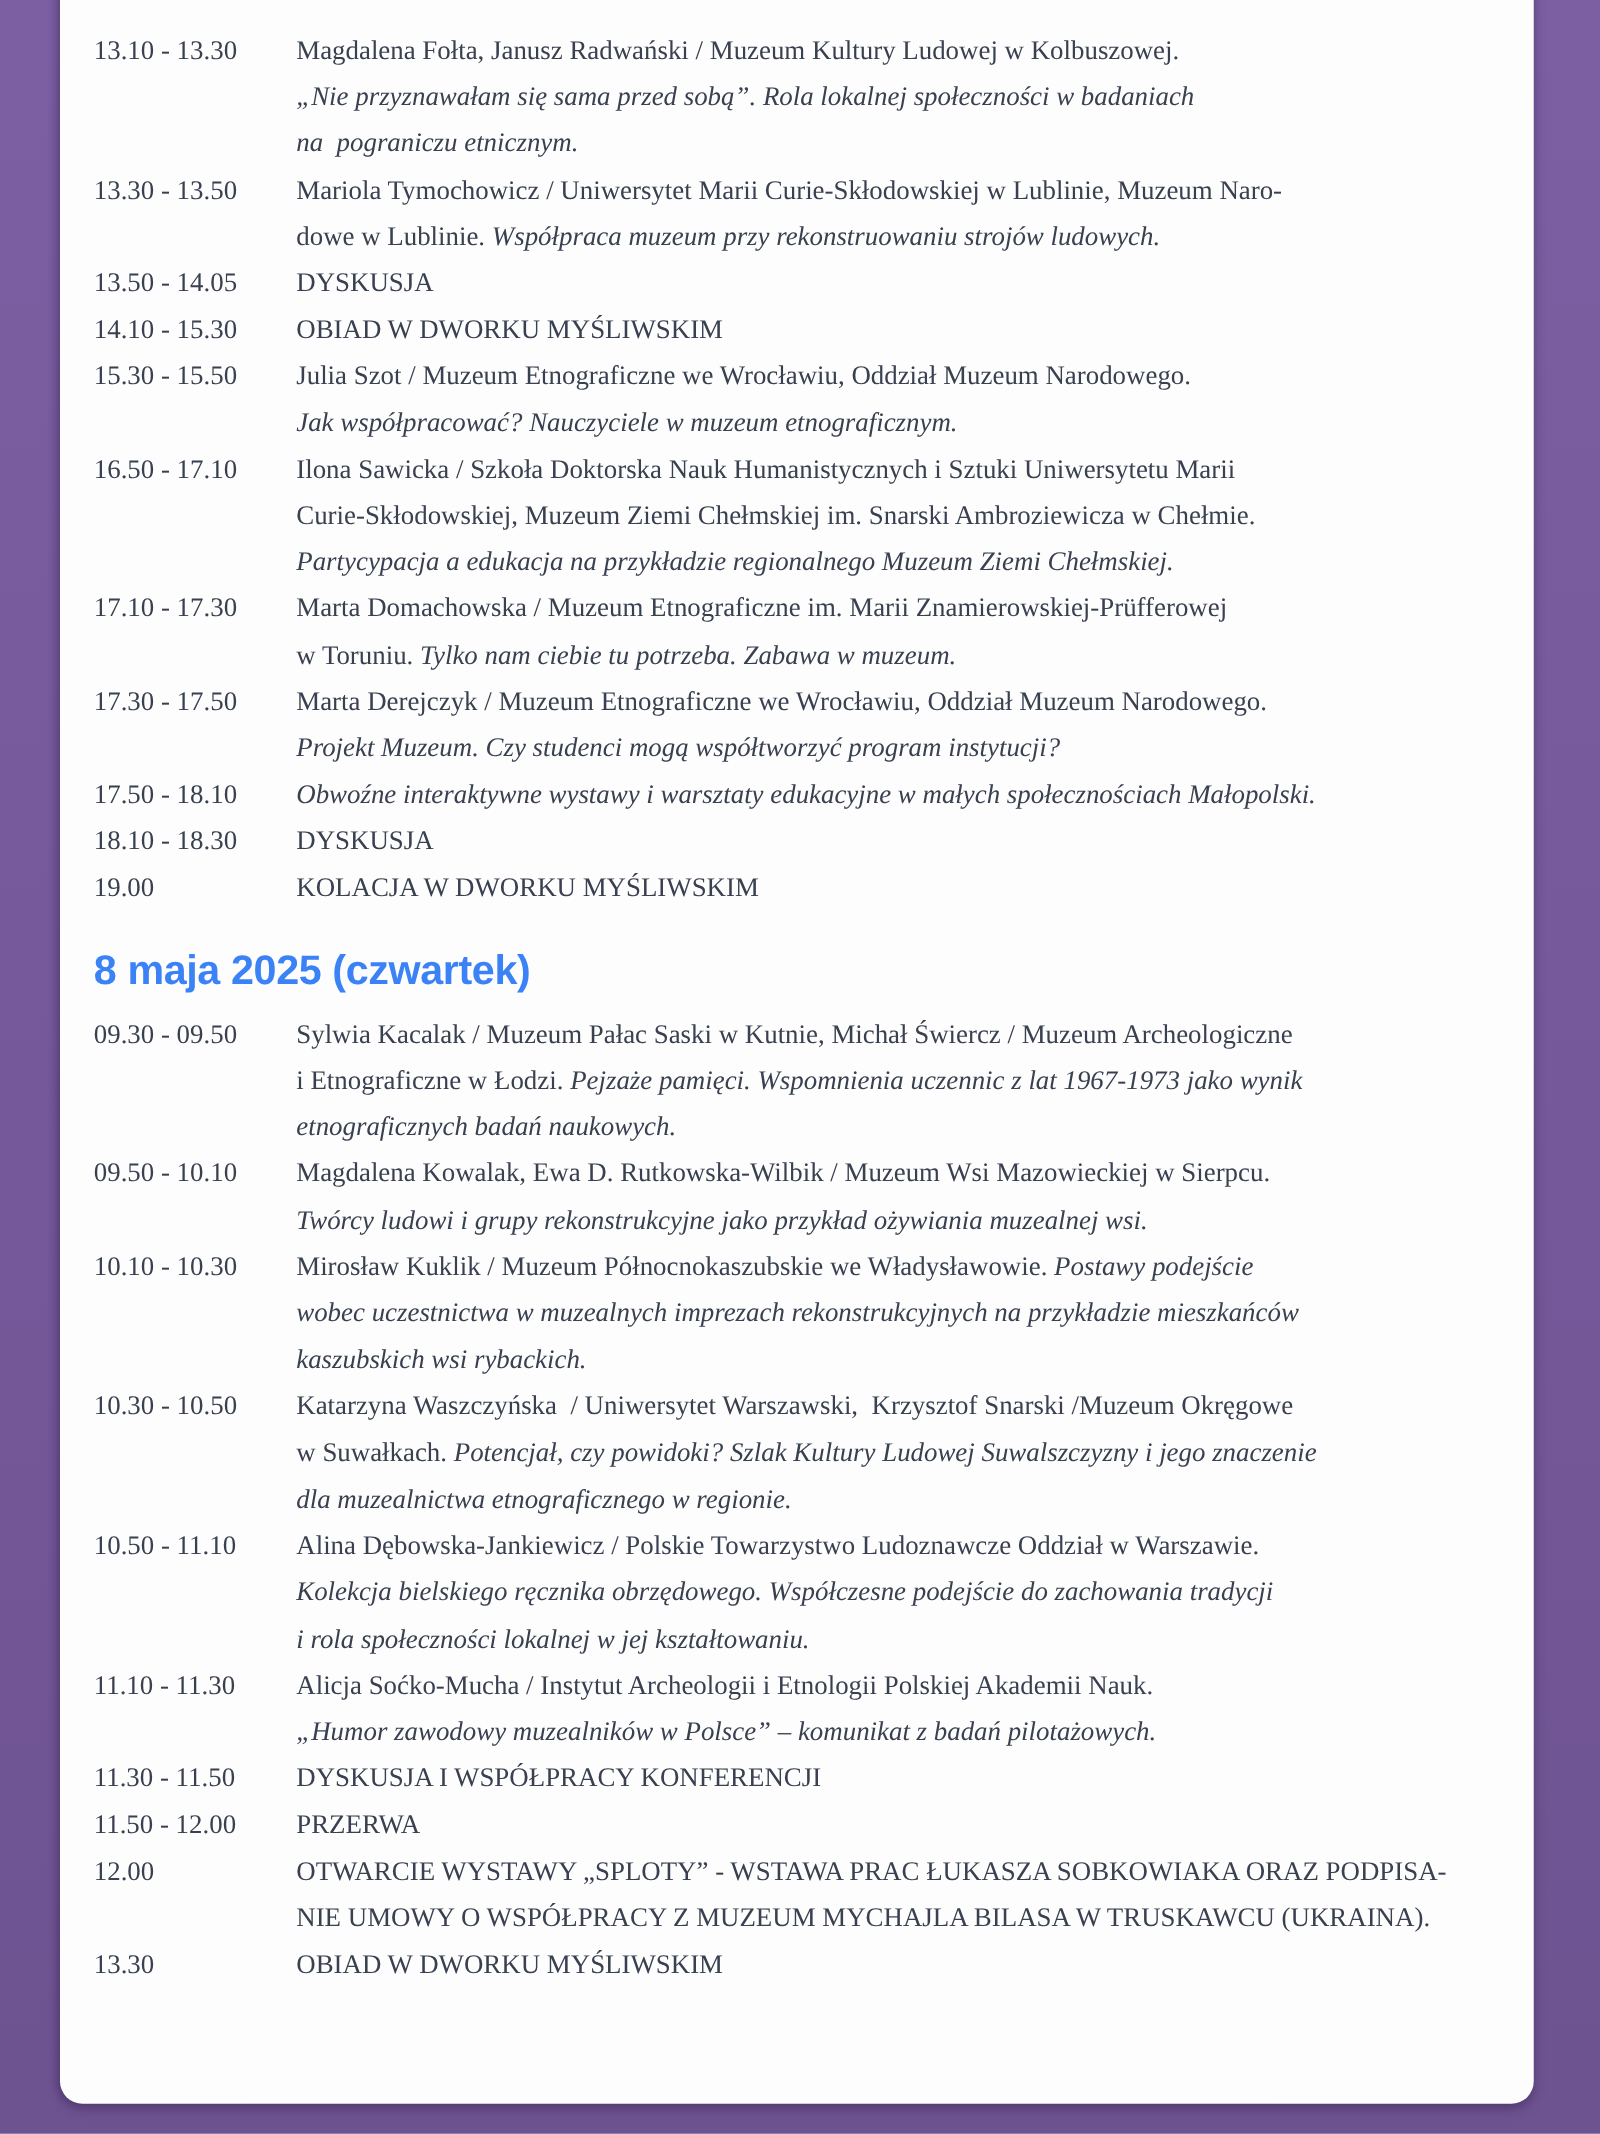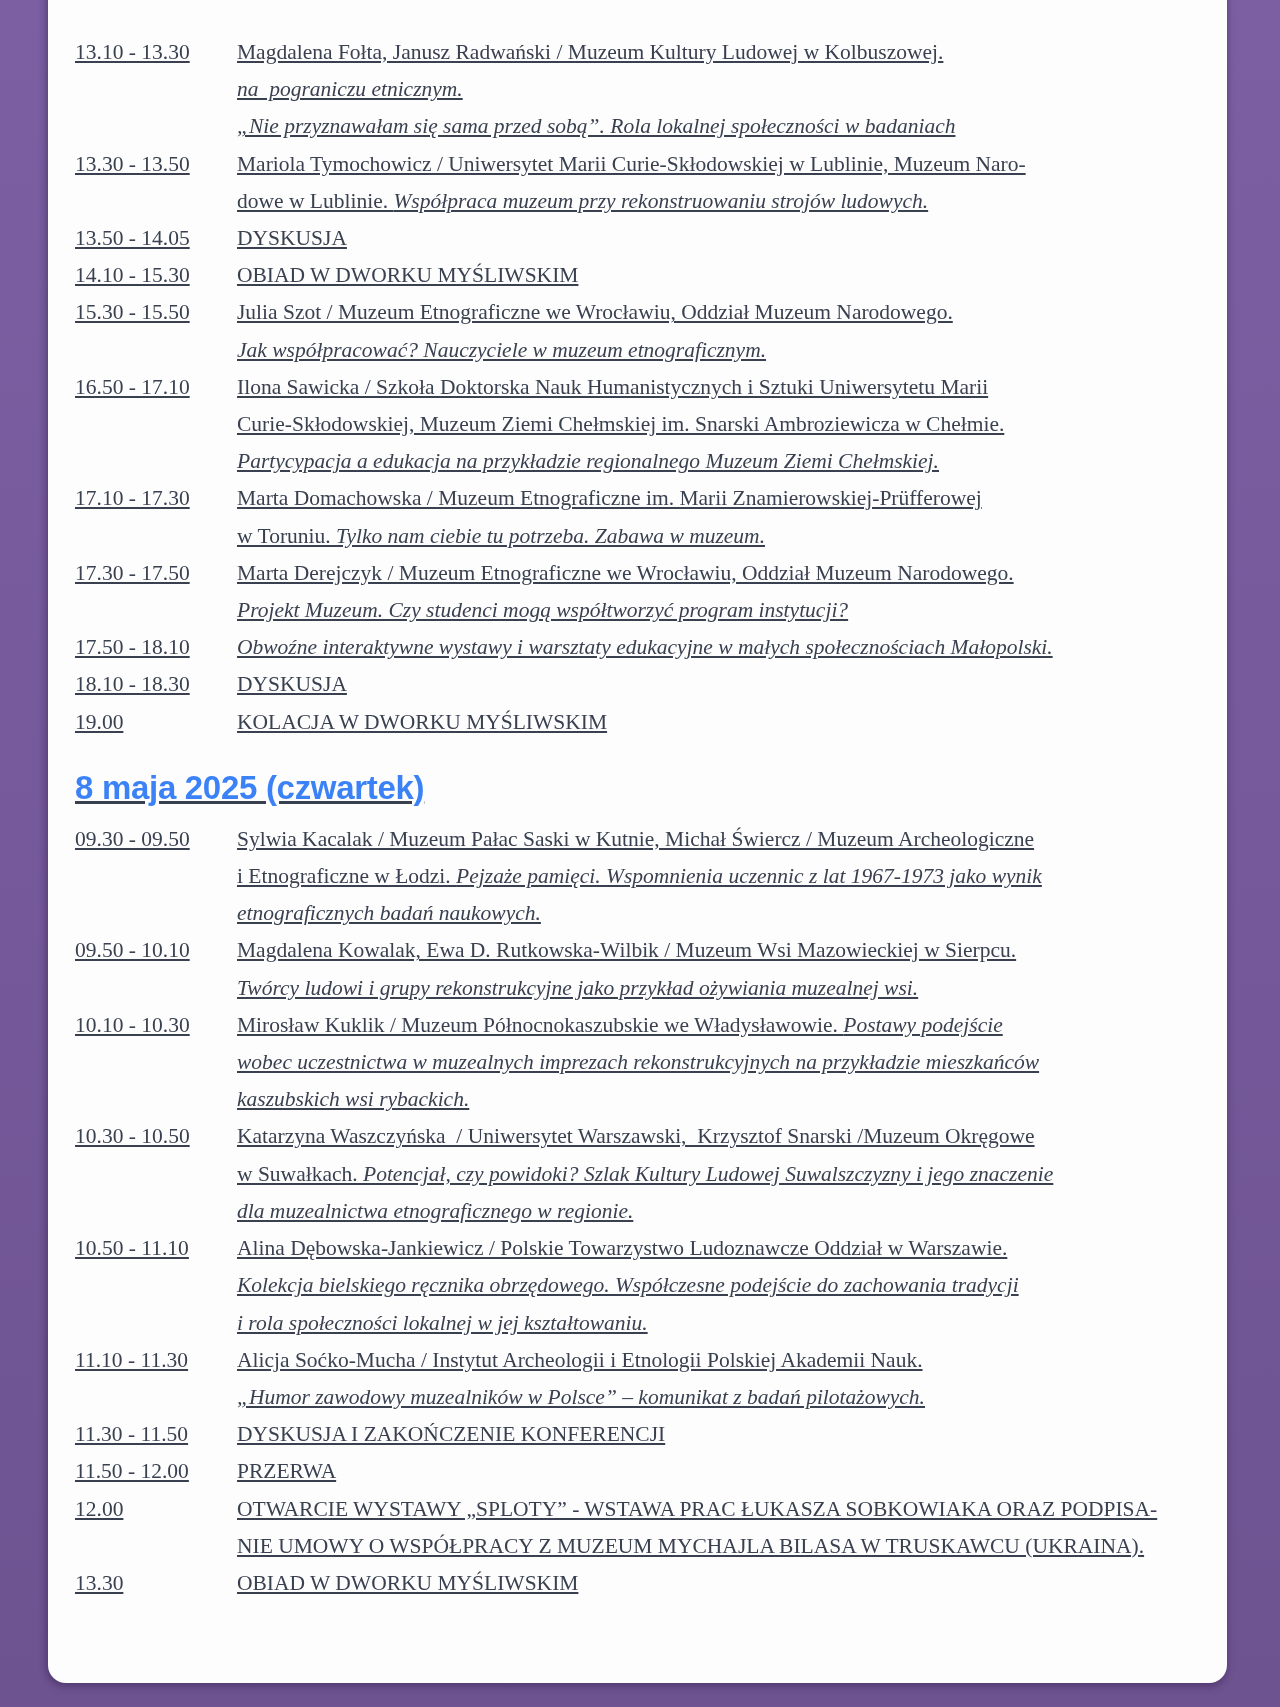--- a/index.html
+++ b/index.html
@@ -17,24 +17,23 @@
     top: -26px;
     width: 1179px;
     height: 1709px; 
     background: #fdfdfe;
     border-radius: 18px;
     box-shadow: 0 4px 9px rgba(45, 25, 70, 0.38), -3px 0 6px rgba(45, 25, 70, 0.18);
   }
   .content {
     position: absolute;
     left: 27px;   
-    top: 60px;    
+    top: 48px;    
     width: 1105px;
     color: #39404f;
-    text-decoration: underline;
   }
   .event { display: flex; align-items: flex-start; }
   .time {
     flex: 0 0 162px;
     font-size: 21.5px;
     line-height: 37.2px;
     white-space: pre;
   }
   .desc { flex: 1 1 auto; min-width: 0; }
   .line {
@@ -56,22 +55,22 @@
 </style>
 </head>
 <body>
 
 <div class="card">
   <div class="content">
       <div class="event">
         <div class="time">13.10 - 13.30</div>
         <div class="desc">
           <div class="line"><span class="seg">Magdalena Fołta, Janusz Radwański / Muzeum Kultury Ludowej w Kolbuszowej.</span></div>
+          <div class="line"><span class="seg italic">„Nie przyznawałam się sama przed sobą”. Rola lokalnej społeczności w badaniach</span></div>
           <div class="line"><span class="seg italic">na  pograniczu etnicznym.</span></div>
-          <div class="line"><span class="seg italic">„Nie przyznawałam się sama przed sobą”. Rola lokalnej społeczności w badaniach</span></div>
         </div>
       </div>
       <div class="event">
         <div class="time">13.30 - 13.50</div>
         <div class="desc">
           <div class="line"><span class="seg">Mariola Tymochowicz / Uniwersytet Marii Curie-Skłodowskiej w Lublinie, Muzeum Naro-</span></div>
           <div class="line"><span class="seg">dowe w Lublinie. </span><span class="seg italic">Współpraca muzeum przy rekonstruowaniu strojów ludowych.</span></div>
         </div>
       </div>
       <div class="event">
@@ -176,21 +175,21 @@
       <div class="event">
         <div class="time">11.10 - 11.30</div>
         <div class="desc">
           <div class="line"><span class="seg">Alicja Soćko-Mucha / Instytut Archeologii i Etnologii Polskiej Akademii Nauk.</span></div>
           <div class="line"><span class="seg italic">„Humor zawodowy muzealników w Polsce” – komunikat z badań pilotażowych.</span></div>
         </div>
       </div>
       <div class="event">
         <div class="time">11.30 - 11.50</div>
         <div class="desc">
-          <div class="line"><span class="seg">DYSKUSJA I ZAKOŃCZENIE KONFERENCJI</span></div>
+          <div class="line"><span class="seg">DYSKUSJA I WSPÓŁPRACY KONFERENCJI</span></div>
         </div>
       </div>
       <div class="event">
         <div class="time">11.50 - 12.00</div>
         <div class="desc">
           <div class="line"><span class="seg">PRZERWA</span></div>
         </div>
       </div>
       <div class="event">
         <div class="time">12.00</div>

